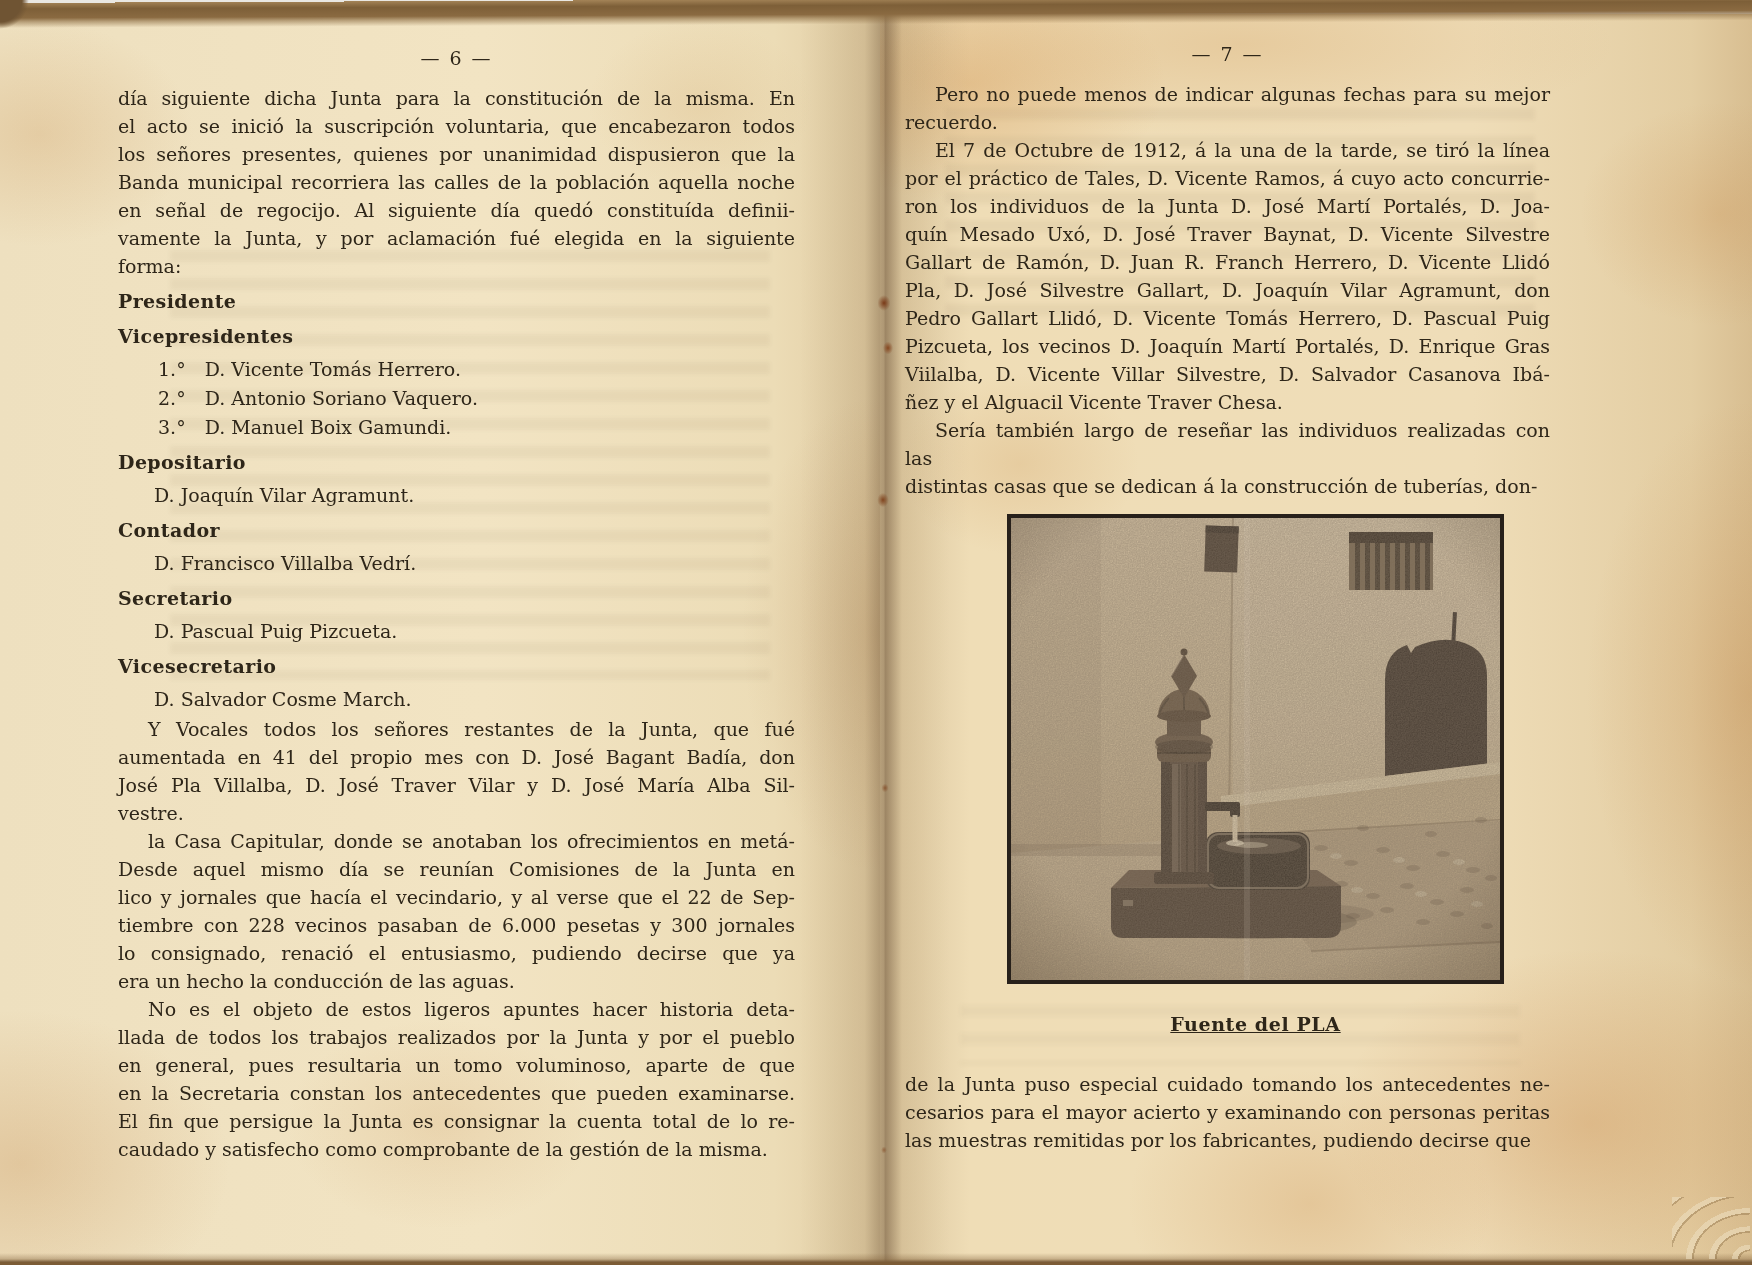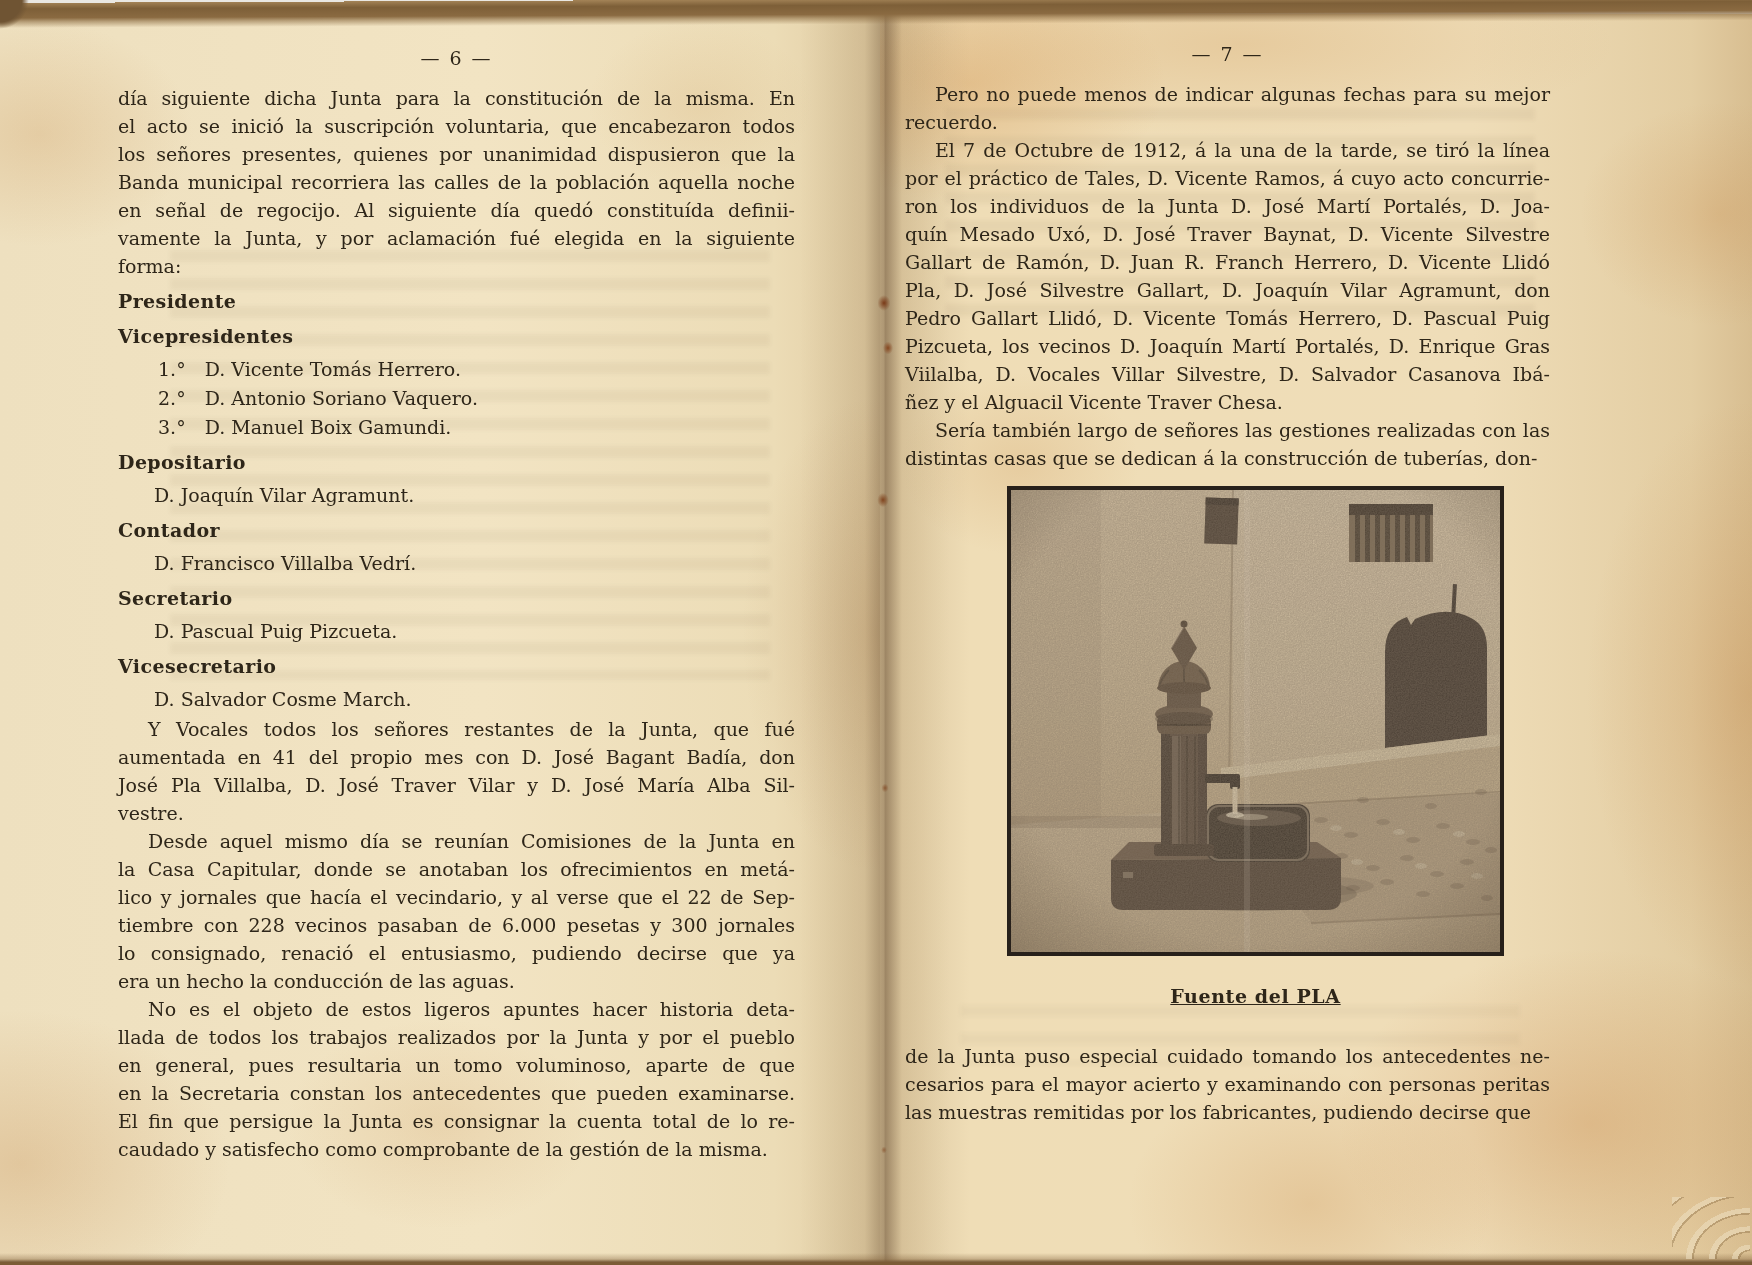--- a/index.html
+++ b/index.html
@@ -126,22 +126,22 @@
         <div class="rhead">Vicesecretario</div>
         <div class="rname">D. Salvador Cosme March.</div>
       </div>
     <div class="para ind">
         <div class="line">Y Vocales todos los señores restantes de la Junta, que fué</div>
         <div class="line">aumentada en 41 del propio mes con D. José Bagant Badía, don</div>
         <div class="line">José Pla Villalba, D. José Traver Vilar y D. José María Alba Sil-</div>
         <div class="line">vestre.</div>
       </div>
     <div class="para ind">
+        <div class="line">la Casa Capitular, donde se anotaban los ofrecimientos en metá-</div>
         <div class="line">Desde aquel mismo día se reunían Comisiones de la Junta en</div>
-        <div class="line">la Casa Capitular, donde se anotaban los ofrecimientos en metá-</div>
         <div class="line">lico y jornales que hacía el vecindario, y al verse que el 22 de Sep-</div>
         <div class="line">tiembre con 228 vecinos pasaban de 6.000 pesetas y 300 jornales</div>
         <div class="line">lo consignado, renació el entusiasmo, pudiendo decirse que ya</div>
         <div class="line">era un hecho la conducción de las aguas.</div>
       </div>
     <div class="para ind">
         <div class="line">No es el objeto de estos ligeros apuntes hacer historia deta-</div>
         <div class="line">llada de todos los trabajos realizados por la Junta y por el pueblo</div>
         <div class="line">en general, pues resultaria un tomo voluminoso, aparte de que</div>
         <div class="line">en la Secretaria constan los antecedentes que pueden examinarse.</div>
@@ -158,25 +158,25 @@
       </div>
     <div class="para ind">
         <div class="line">El 7 de Octubre de 1912, á la una de la tarde, se tiró la línea</div>
         <div class="line">por el práctico de Tales, D. Vicente Ramos, á cuyo acto concurrie-</div>
         <div class="line">ron los individuos de la Junta D. José Martí Portalés, D. Joa-</div>
         <div class="line">quín Mesado Uxó, D. José Traver Baynat, D. Vicente Silvestre</div>
         <div class="line">Gallart de Ramón, D. Juan R. Franch Herrero, D. Vicente Llidó</div>
         <div class="line">Pla, D. José Silvestre Gallart, D. Joaquín Vilar Agramunt, don</div>
         <div class="line">Pedro Gallart Llidó, D. Vicente Tomás Herrero, D. Pascual Puig</div>
         <div class="line">Pizcueta, los vecinos D. Joaquín Martí Portalés, D. Enrique Gras</div>
-        <div class="line">Viilalba, D. Vocales Villar Silvestre, D. Salvador Casanova Ibá-</div>
+        <div class="line">Viilalba, D. Vicente Villar Silvestre, D. Salvador Casanova Ibá-</div>
         <div class="line">ñez y el Alguacil Vicente Traver Chesa.</div>
       </div>
     <div class="para ind">
-        <div class="line">Sería también largo de señores las gestiones realizadas con las</div>
+        <div class="line">Sería también largo de reseñar las individuos realizadas con las</div>
         <div class="line">distintas casas que se dedican á la construcción de tuberías, don-</div>
       </div>
 
     <div class="photo-frame">
       <svg viewBox="0 0 489 462" preserveAspectRatio="none">
         <defs>
           <linearGradient id="wall" x1="0" y1="0" x2="0" y2="1">
             <stop offset="0" stop-color="#dbc8a8"></stop>
               <stop offset=".6" stop-color="#d1bd9a"></stop>
               <stop offset="1" stop-color="#c7b18d"></stop>

